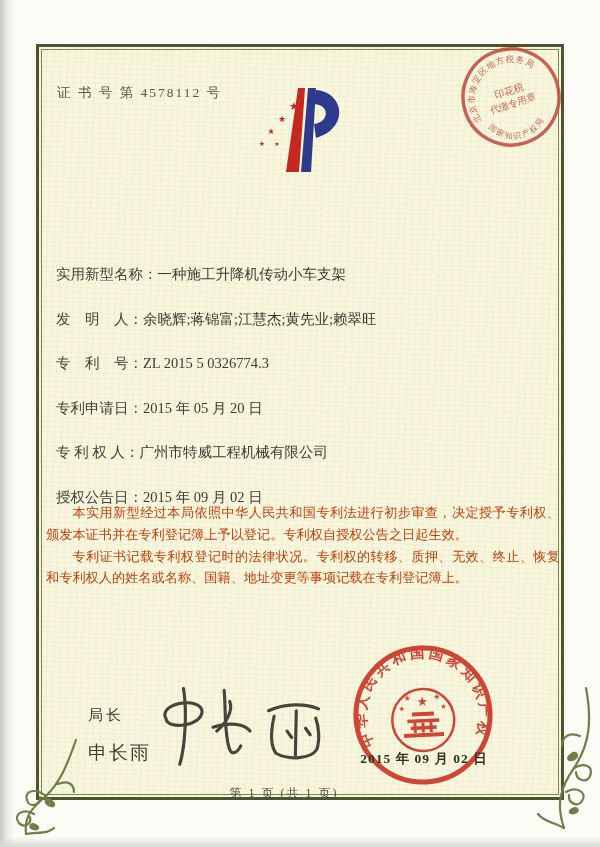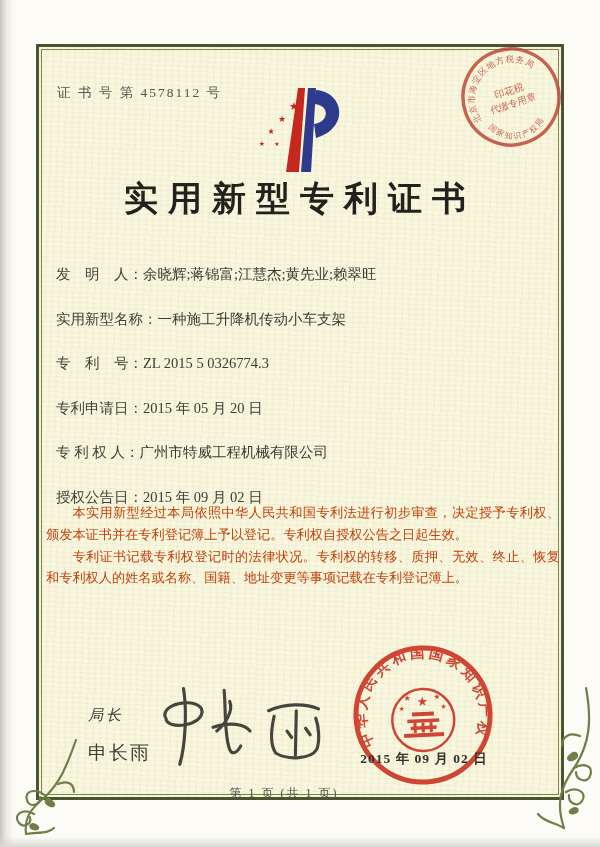--- a/index.html
+++ b/index.html
@@ -26,21 +26,21 @@
          font-size:34px;font-weight:bold;letter-spacing:10px;color:#21211d;}
 
   .fields{position:absolute;left:56px;top:252px;width:500px;}
   .field-row{height:44.5px;line-height:44.5px;white-space:nowrap;font-size:14.5px;color:#3f4239;}
   .field-row .fvalue{color:#3a3d34;}
 
   .paragraphs{position:absolute;left:46px;top:502px;width:514px;font-size:13.2px;
          line-height:21.8px;color:#c2410c;text-align:justify;}
   .paragraphs p{margin:0;text-indent:2em;}
 
-  .signer-title{position:absolute;left:88px;top:706px;font-size:15px;letter-spacing:3px;color:#3c3e35;font-style:italic;}
+  .signer-title{position:absolute;left:88px;top:706px;font-size:15px;letter-spacing:3px;color:#3c3e35;}
   .signer-name{position:absolute;left:88px;top:740px;font-size:19px;letter-spacing:2px;color:#3c3e35;}
   .signature{position:absolute;left:152px;top:678px;width:185px;height:95px;}
 
   .seal{position:absolute;left:350px;top:642px;width:146px;height:146px;transform:rotate(-3deg);opacity:.93;}
   .seal-date{position:absolute;left:346px;top:750px;width:156px;text-align:center;
          font-size:13.5px;font-weight:bold;letter-spacing:1px;color:#33322a;}
 
   .footer{position:absolute;left:0;top:785px;width:600px;text-align:center;
          transform:translateX(-16px);font-size:12px;letter-spacing:2px;color:#4b4e42;}
 
@@ -83,25 +83,24 @@
     <polygon points="48,4 55,4 49,88 36,88" fill="#c4281e"></polygon>
     <polygon points="58,4 66,4 61,88 51,88" fill="#2e3a8c"></polygon>
     <path d="M66 6 C 94 8 100 44 66 54 L 64 40 C 80 38 80 20 63 20 Z" fill="#2e3a8c"></path>
     <text x="44" y="26" font-size="11" fill="#c4281e" text-anchor="middle">★</text>
     <text x="32" y="38" font-size="9" fill="#c4281e" text-anchor="middle">★</text>
     <text x="21" y="50" font-size="8" fill="#c4281e" text-anchor="middle">★</text>
     <text x="12" y="62" font-size="7" fill="#c4281e" text-anchor="middle">★</text>
     <text x="27" y="62" font-size="6" fill="#c4281e" text-anchor="middle">★</text>
   </svg>
 
-  <div class="title">实用新型专利证书</div>
 
   <div class="fields">
+    <div class="field-row"><span class="flabel">实用新型名称：</span><span class="fvalue">一种施工升降机传动小车支架</span></div>
     <div class="field-row"><span class="flabel">发　明　人：</span><span class="fvalue">余晓辉;蒋锦富;江慧杰;黄先业;赖翠旺</span></div>
-    <div class="field-row"><span class="flabel">实用新型名称：</span><span class="fvalue">一种施工升降机传动小车支架</span></div>
     <div class="field-row"><span class="flabel">专　利　号：</span><span class="fvalue">ZL 2015 5 0326774.3</span></div>
     <div class="field-row"><span class="flabel">专利申请日：</span><span class="fvalue">2015 年 05 月 20 日</span></div>
     <div class="field-row"><span class="flabel">专 利 权 人：</span><span class="fvalue">广州市特威工程机械有限公司</span></div>
     <div class="field-row"><span class="flabel">授权公告日：</span><span class="fvalue">2015 年 09 月 02 日</span></div>
   </div>
 
   <div class="paragraphs">
     <p>本实用新型经过本局依照中华人民共和国专利法进行初步审查，决定授予专利权、颁发本证书并在专利登记簿上予以登记。专利权自授权公告之日起生效。</p>
     <p>专利证书记载专利权登记时的法律状况。专利权的转移、质押、无效、终止、恢复和专利权人的姓名或名称、国籍、地址变更等事项记载在专利登记簿上。</p>
   </div>

